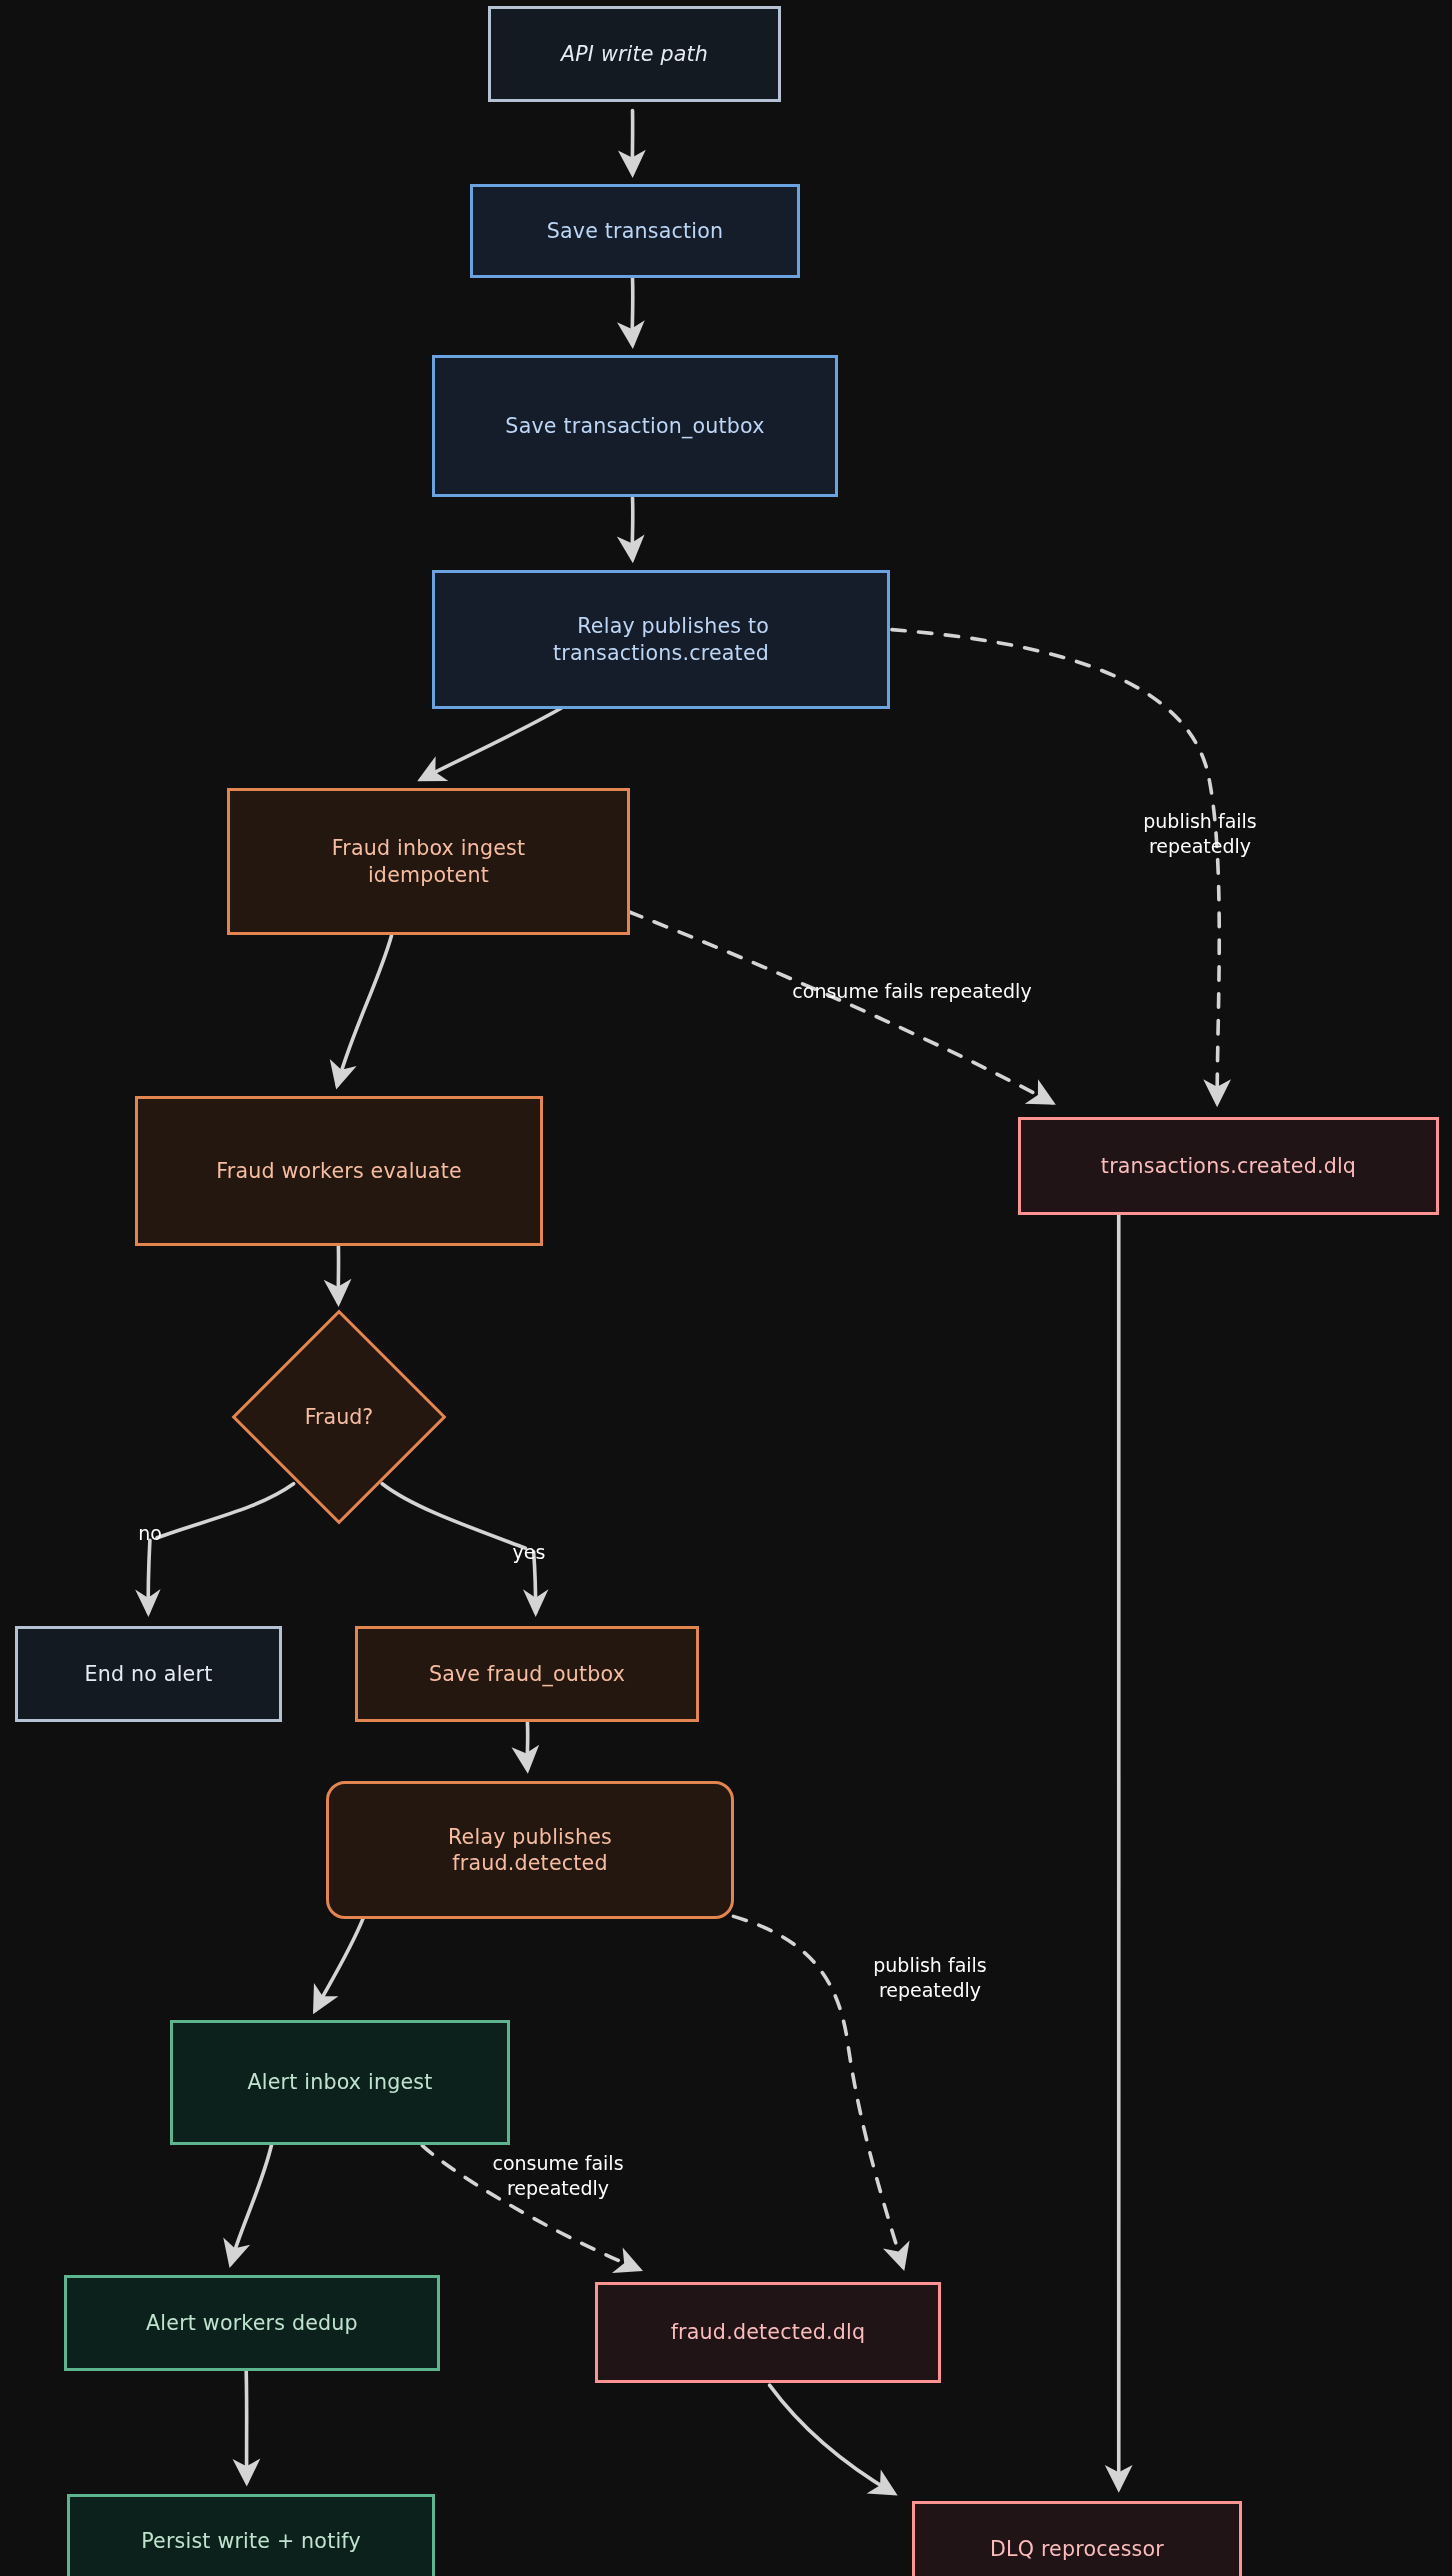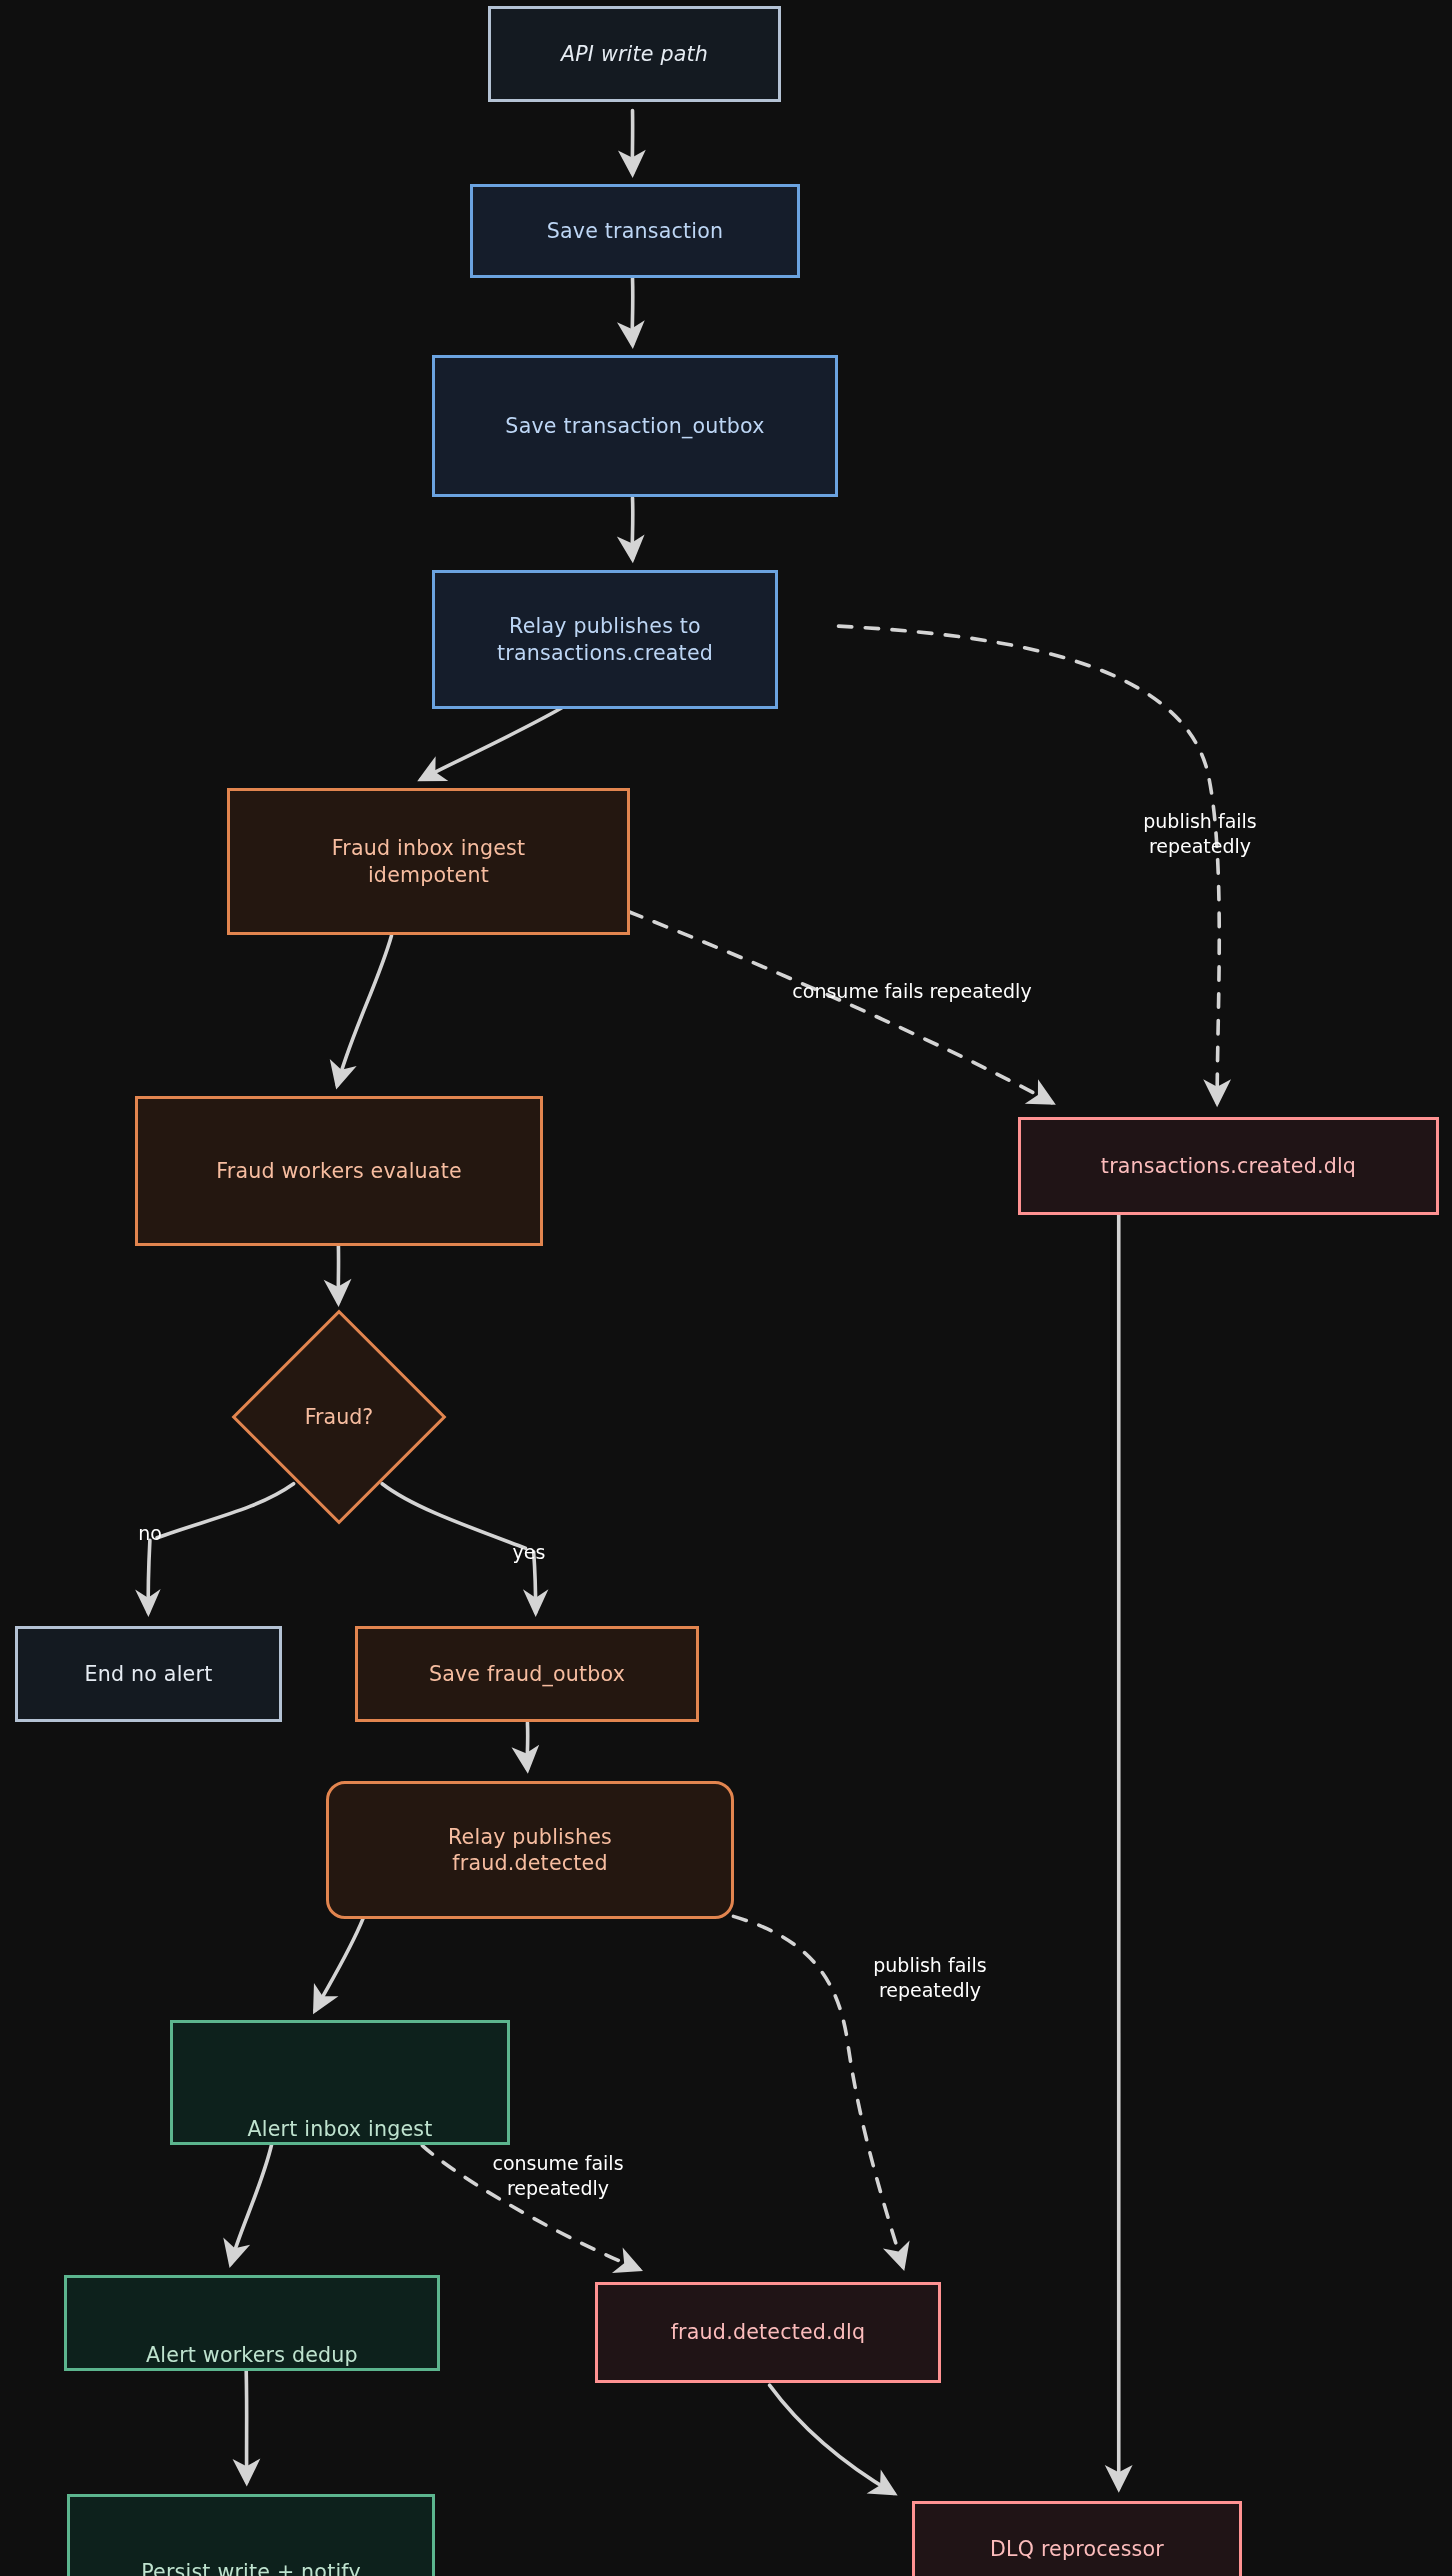--- a/index.html
+++ b/index.html
@@ -33,21 +33,21 @@
     letter-spacing: 0.2px;
     white-space: pre-line;
     z-index: 3;
   }
   .node .label { display: block; }
 
   
   .n-slate  { background: #141a21; border-color: #b4c2d4; color: #e6ecf3; }
   .n-blue   { background: #151d2b; border-color: #6ba3e0; color: #bdd6f5; }
   .n-orange { background: #241710; border-color: #e2854f; color: #f7bda0; }
-  .n-green  { background: #0d211c; border-color: #5cb58e; color: #bfe3cf; align-items: flex-end; }
+  .n-green  { background: #0d211c; border-color: #5cb58e; color: #bfe3cf; }
   .n-red    { background: #201416; border-color: #ff9292; color: #fcbcbc; }
 
   .diamond {
     position: absolute;
     z-index: 3;
   }
   .diamond .dshape {
     position: absolute; inset: 0;
     background: #241710;
     border: 3.6px solid #e2854f;
@@ -135,21 +135,21 @@
   </div>
 
   <div class="node n-blue" style="left:470px; top:184px; width:330px; height:94px; font-size:20.6px;">
     <span class="label">Save transaction</span>
   </div>
 
   <div class="node n-blue" style="left:432px; top:355px; width:406px; height:142px; font-size:20.6px;">
     <span class="label">Save transaction_outbox</span>
   </div>
 
-  <div class="node n-blue" style="left:432px; top:570px; width:346px; height:139px; font-size:20.6px;">
+  <div class="node n-blue" style="left:432px; top:570px; width:458px; height:139px; font-size:20.6px;text-align:right;">
     <span class="label">Relay publishes to
 transactions.created</span>
   </div>
 
   <div class="node n-orange" style="left:227px; top:788px; width:403px; height:147px; font-size:20.6px;">
     <span class="label">Fraud inbox ingest
 idempotent</span>
   </div>
 
   <div class="node n-orange" style="left:135px; top:1096px; width:408px; height:150px; font-size:20.6px;">

